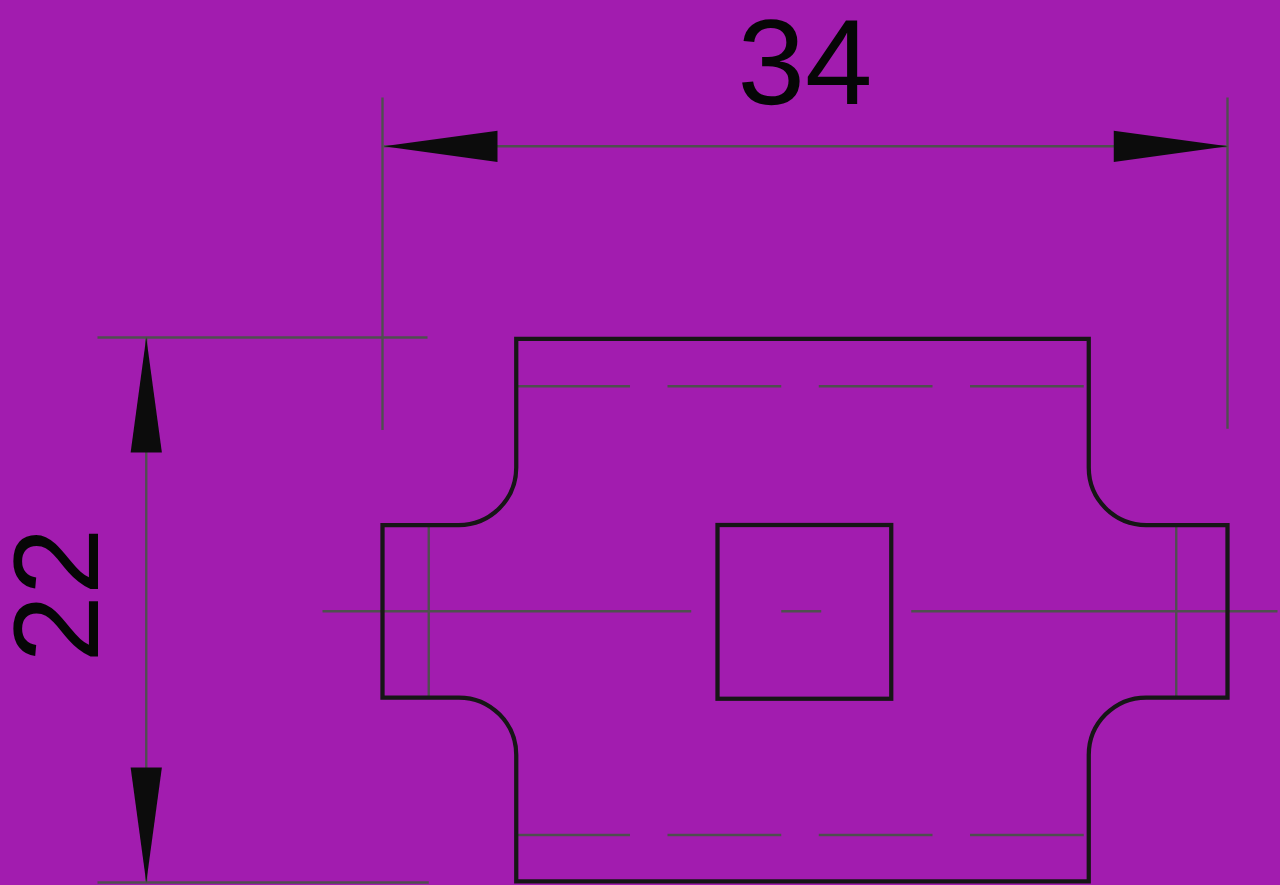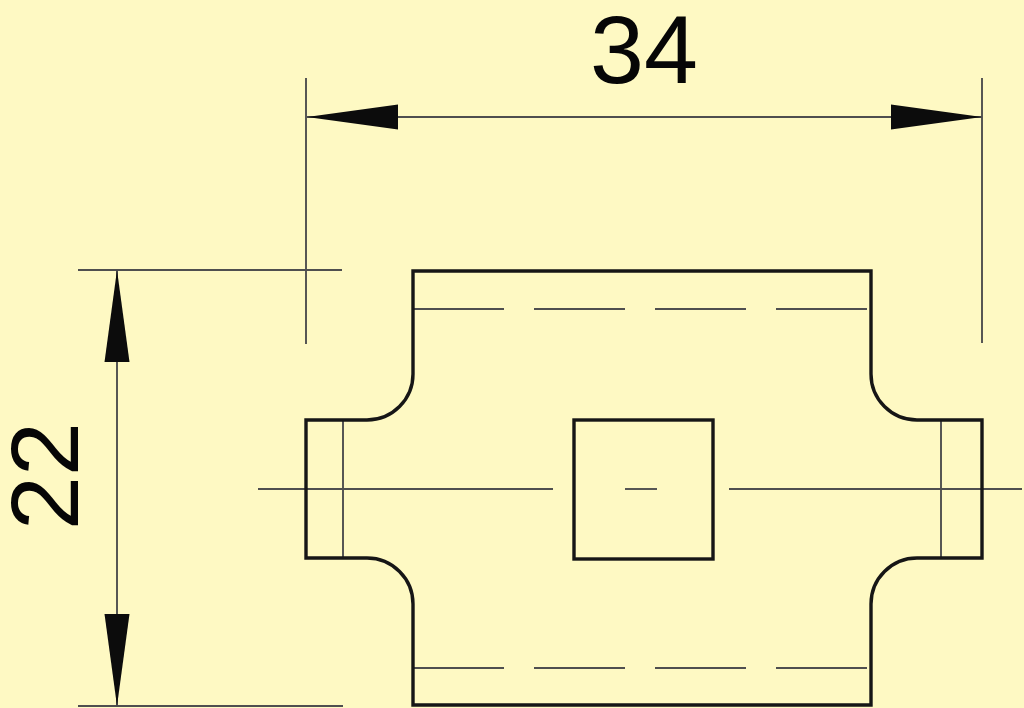--- a/index.html
+++ b/index.html
@@ -37,21 +37,21 @@
   }
   .dim-text {
     font-family: "Liberation Sans", sans-serif;
     font-size: 97px;
     font-weight: 400;
   }
 </style>
 </head>
 <body>
 
-<div id="canvas" style="background: #fef9c3;">
+<div id="canvas" style="background: #a21caf;">
   <svg id="drawing-svg" viewBox="0 0 1024 708" xmlns="http://www.w3.org/2000/svg">
 
     <g class="thin" stroke="#4f4f4f">
 
       <path d="M258,489 H553"></path>
       <path d="M625,489 H657"></path>
       <path d="M729,489 H1022"></path>
 
       <path class="hidden-line" d="M413,309 H869"></path>
       <path class="hidden-line" d="M413,668 H869"></path>

